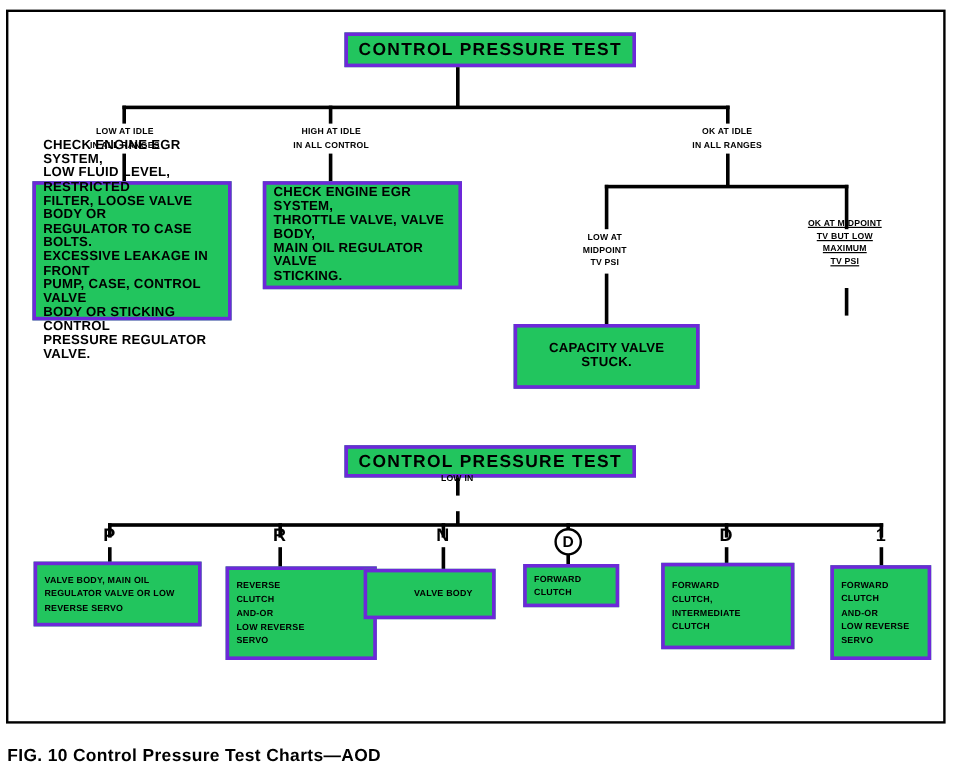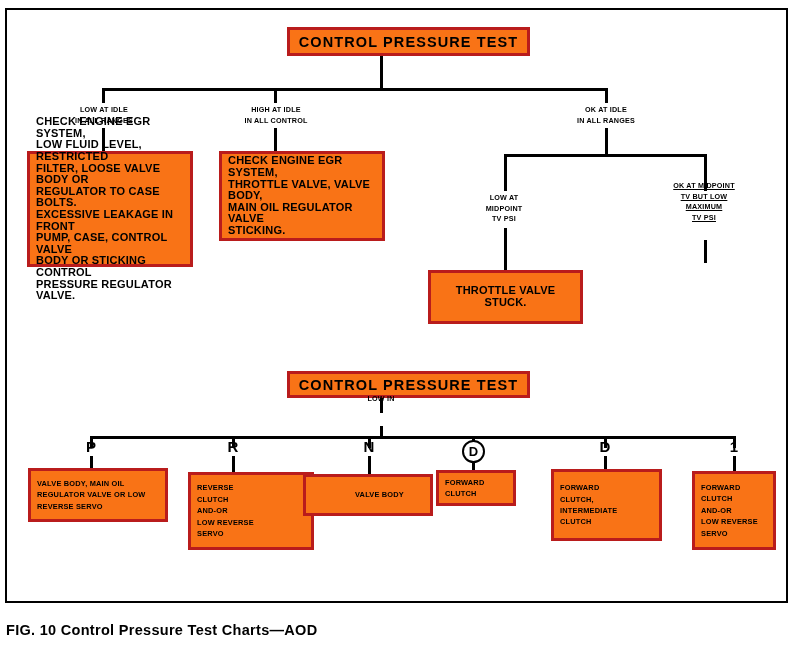--- a/index.html
+++ b/index.html
@@ -26,22 +26,22 @@
     top: 8px;
     width: 783px;
     height: 595px;
     border: 2px solid #000;
     box-sizing: border-box;
   }
   
   .box {
     position: absolute;
     box-sizing: border-box;
-    border: 3px solid #b91c1c;
-    background: #f97316;
+    border: 3px solid #6d28d9;
+    background: #22c55e;
     display: flex;
     align-items: center;
     justify-content: center;
     padding: 4px 6px;
   }
   .box .txt {
     font-weight: bold;
     letter-spacing: 0.2px;
     text-align: left;
     width: 100%;
@@ -175,21 +175,21 @@
   </div>
 
   <div class="box body-box" style="left:219px; top:151px; width:166px; height:90px;">
     <span class="txt" style="white-space: pre-line;">CHECK ENGINE EGR SYSTEM,
 THROTTLE VALVE, VALVE BODY,
 MAIN OIL REGULATOR VALVE
 STICKING.</span>
   </div>
 
   <div class="box body-box center" style="left:428px; top:270px; width:155px; height:54px;">
-    <span class="txt" style="white-space: pre-line; text-align:center;">THROTTLE VALVE STUCK.</span>
+    <span class="txt" style="white-space: pre-line; text-align:center;">CAPACITY VALVE STUCK.</span>
   </div>
 
 
   <div class="box title-box" style="left:287px; top:371px; width:243px; height:27px;">
     <span class="txt">CONTROL PRESSURE TEST</span>
   </div>
 
   <div class="v-line" style="left:380px; top:398px; height:15px;"></div>
   <div class="label center" style="left:348px; top:394px; width:66px;">LOW IN</div>
   <div class="v-line" style="left:380px; top:426px; height:11px;"></div>
@@ -224,21 +224,21 @@
   </div>
 
   <div class="box small-box" style="left:188px; top:472px; width:126px; height:78px;align-items:center;">
     <span class="txt" style="white-space: pre-line;">REVERSE
 CLUTCH
 AND-OR
 LOW REVERSE
 SERVO</span>
   </div>
 
-  <div class="box small-box center" style="left:303px; top:474px; width:130px; height:42px;padding-left:29px;">
+  <div class="box small-box center" style="left:303px; top:474px; width:110px; height:42px;padding-left:29px;">
     <span class="txt" style="white-space: pre-line; text-align:center;">VALVE BODY</span>
   </div>
 
   <div class="box small-box" style="left:436px; top:470px; width:80px; height:36px;">
     <span class="txt" style="white-space: pre-line;">FORWARD
 CLUTCH</span>
   </div>
 
   <div class="box small-box" style="left:551px; top:469px; width:111px; height:72px;">
     <span class="txt" style="white-space: pre-line;">FORWARD

